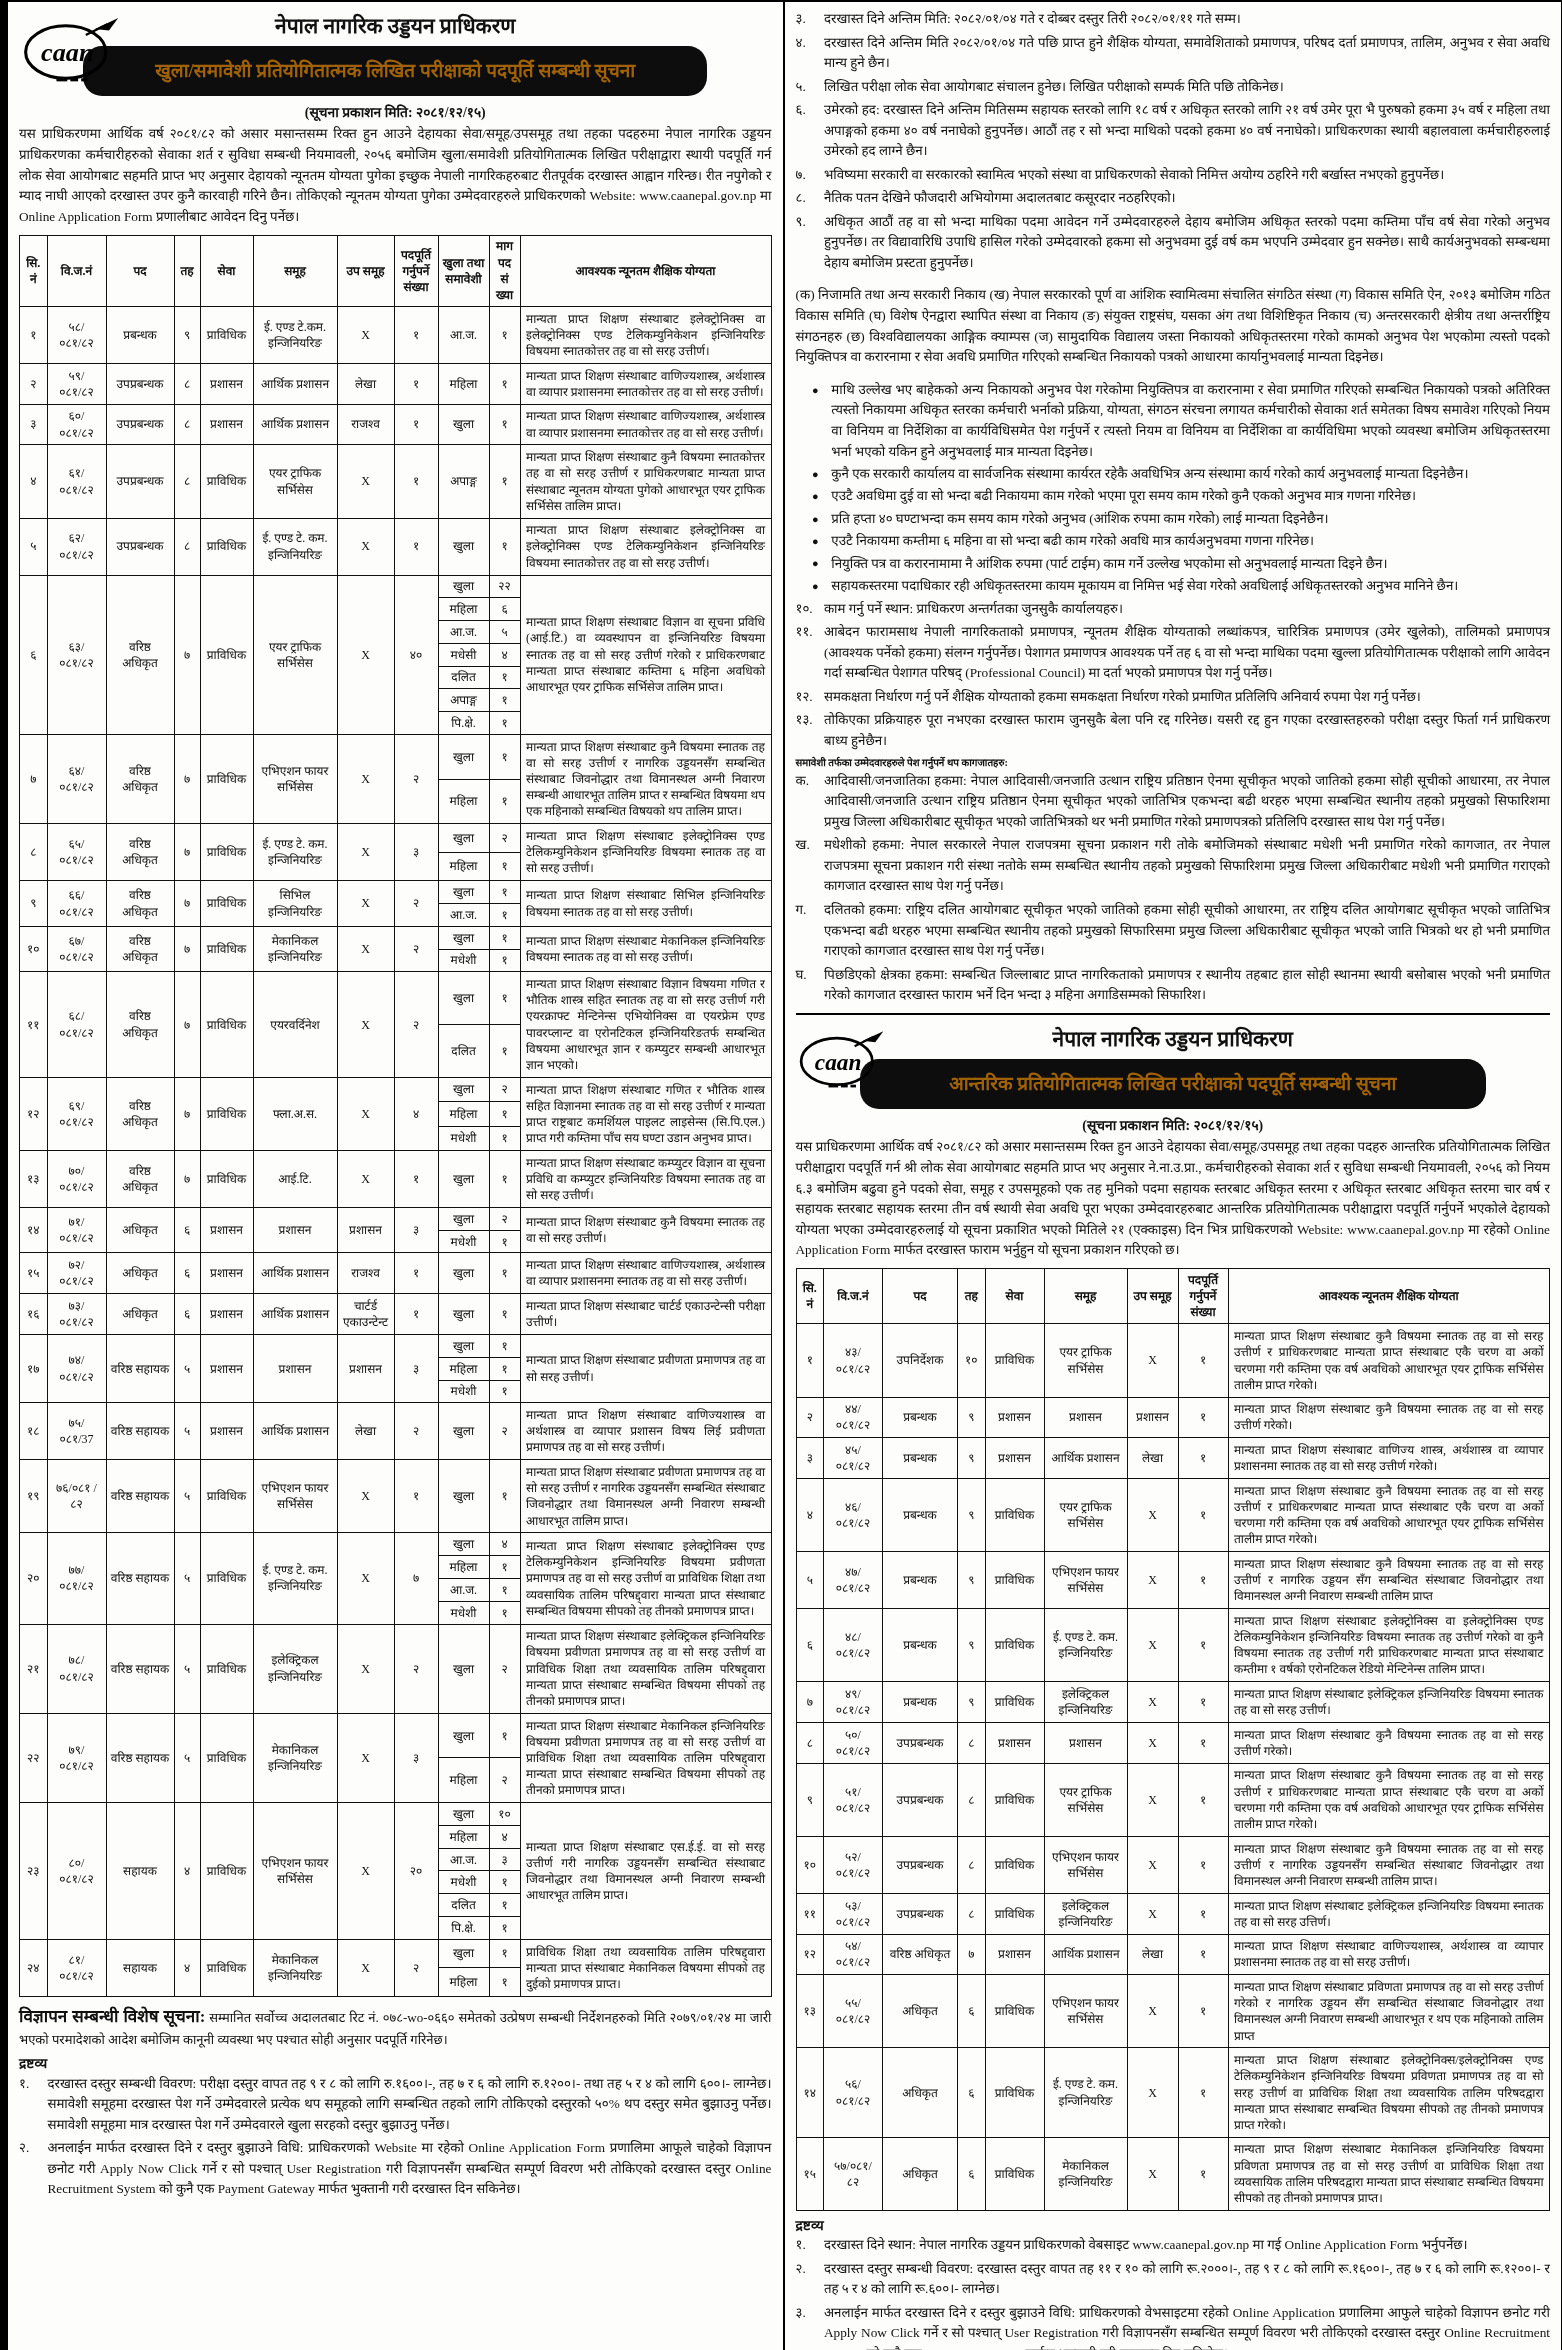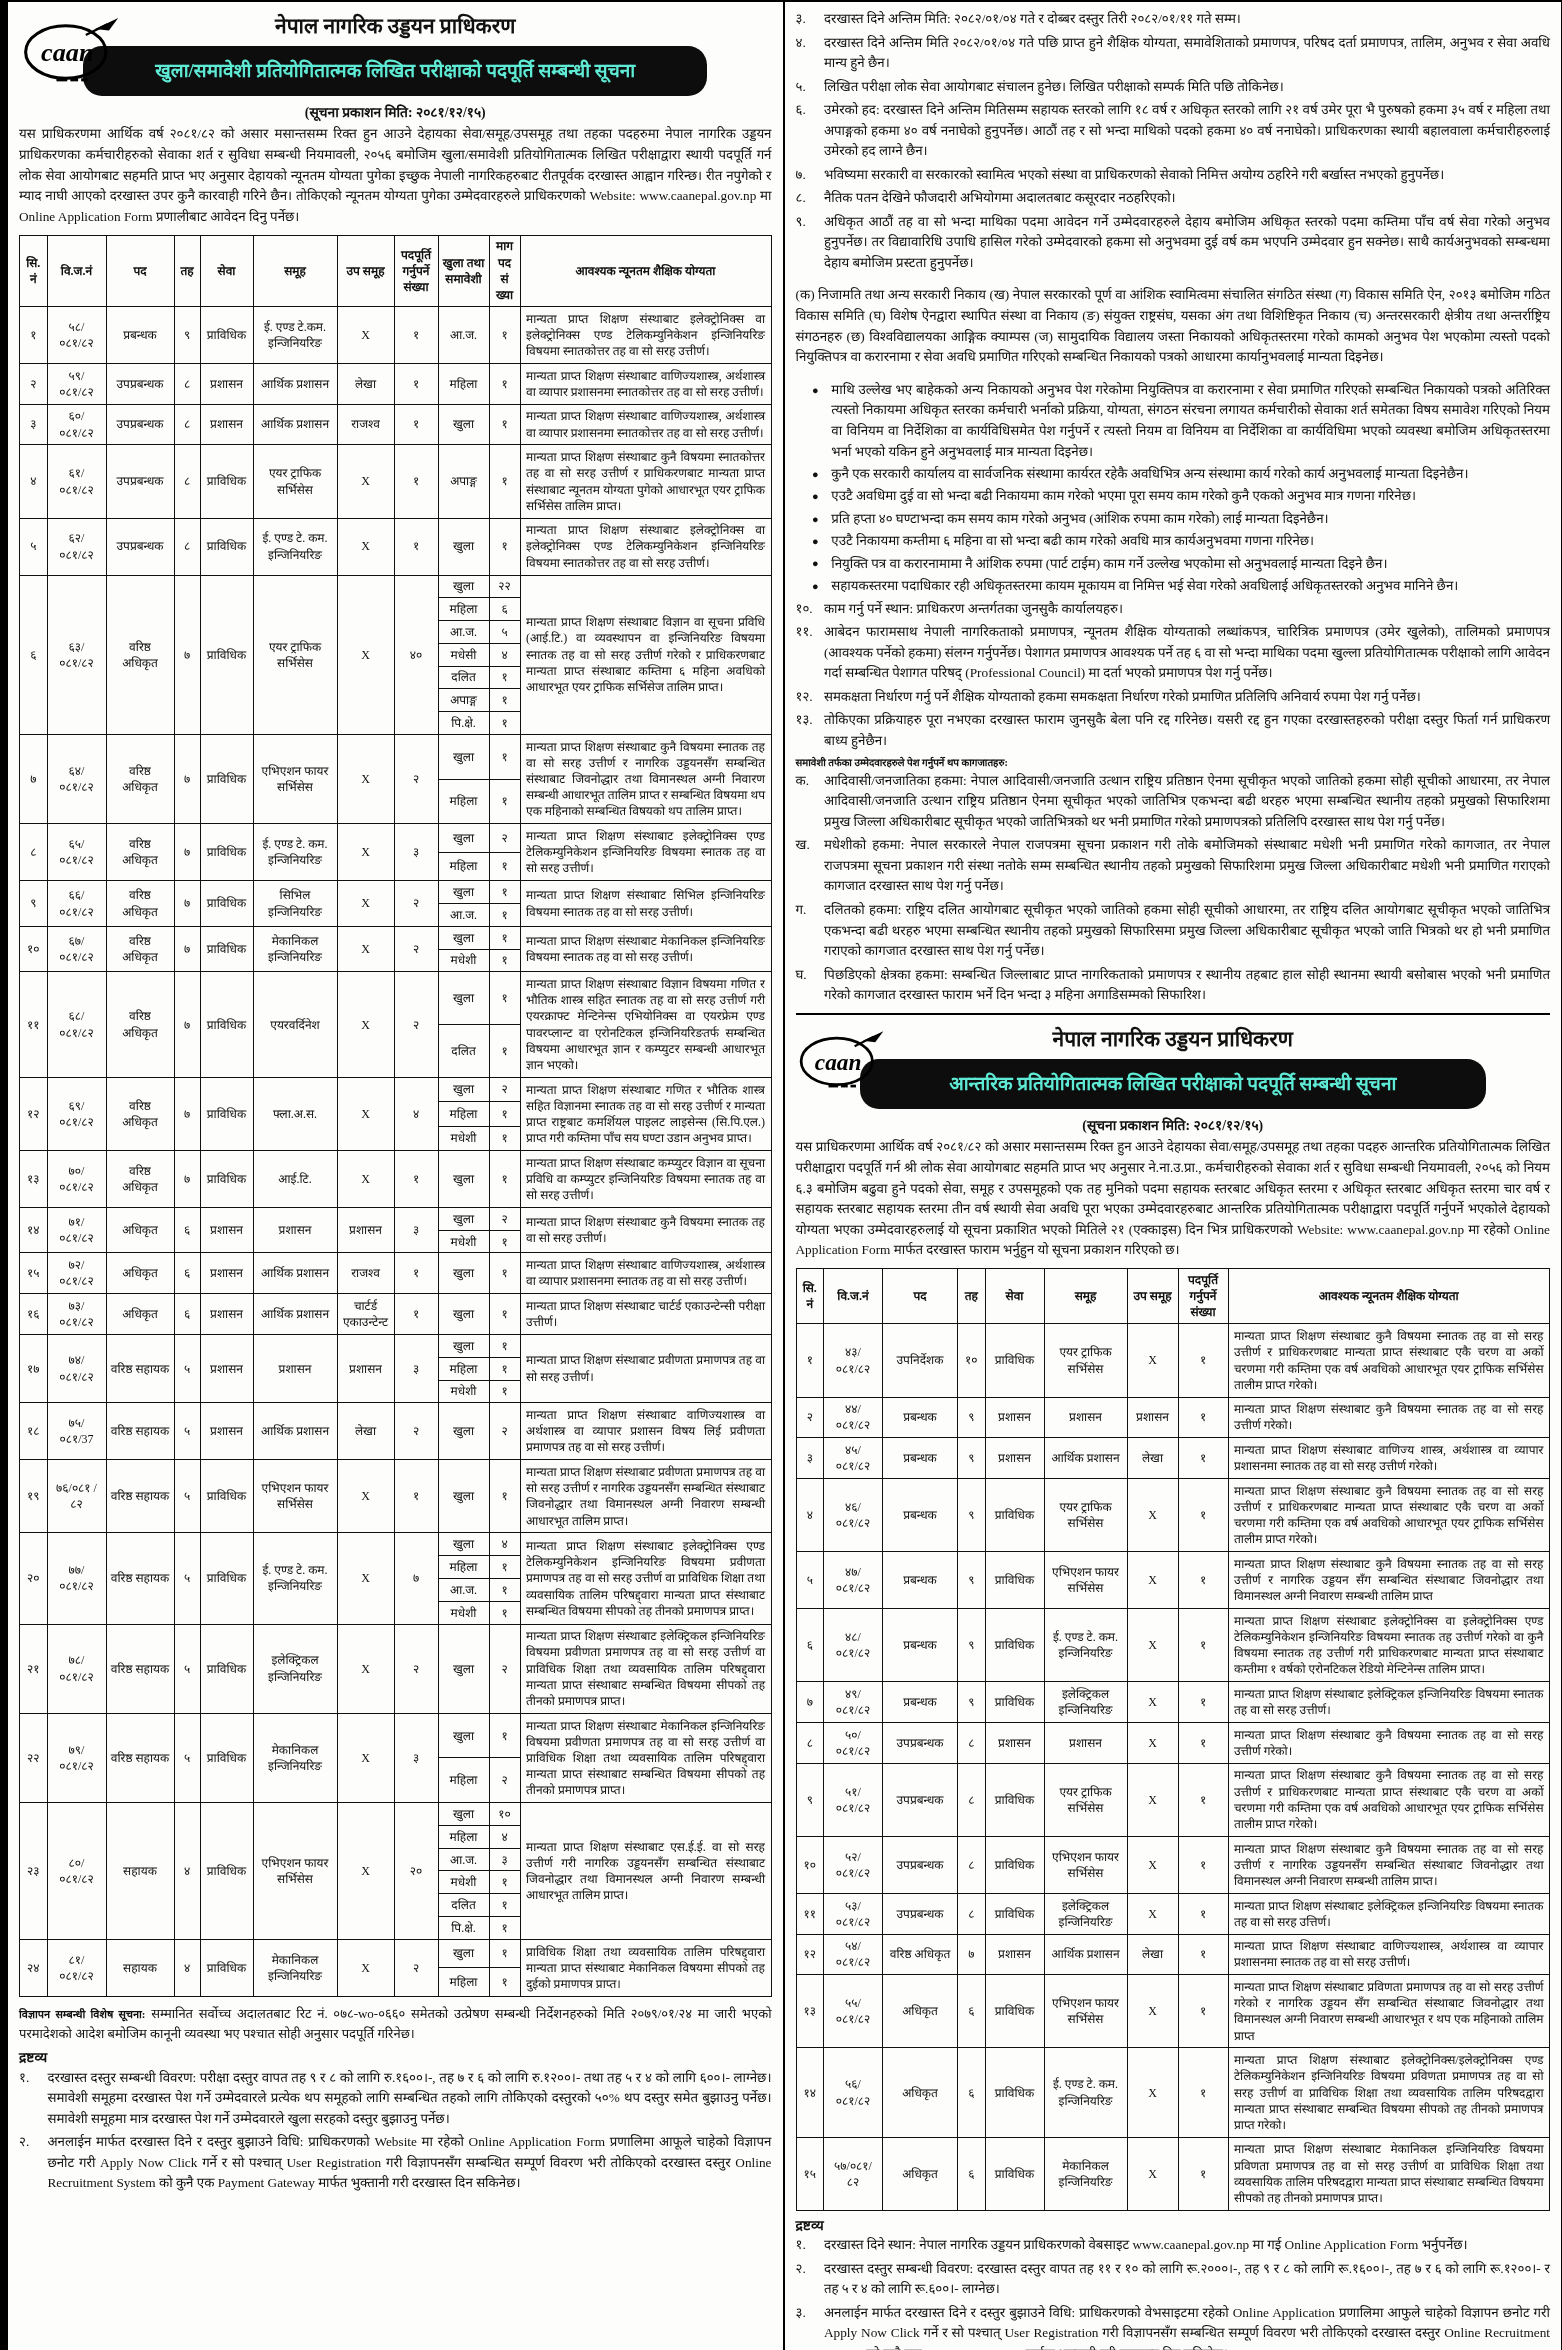--- a/index.html
+++ b/index.html
@@ -6,30 +6,30 @@
   body{font-family:"Liberation Serif","DejaVu Serif",serif;color:#111;}
   .page{width:1563px;min-height:2351px;margin:0 auto;background:#fdfdfb;box-sizing:border-box;
         border-left:8.3px solid #000;border-top:2.8px solid #000;border-right:2.8px solid #000;border-bottom:14.7px solid #000;
         display:grid;grid-template-columns:1fr 1fr;position:relative;}
   .col{padding:7.3px 11px 9.2px 11px;box-sizing:border-box;}
   .col-left{border-right:2.8px solid #000;}
   .ad-header{position:relative;text-align:center;margin-bottom:3.7px;}
   .logo{position:absolute;left:1.8px;top:1.8px;width:108px;height:79px;}
   .logo.small{width:96px;height:72px;}
   .org-name{font-size:21px;font-weight:bold;padding-top:1.8px;}
-  .banner{background:#0d0d0d;color:#5eead4;font-size:19px;font-weight:bold;border-radius:19px;
+  .banner{background:#0d0d0d;color:#a16207;font-size:19px;font-weight:bold;border-radius:19px;
           padding:13px 11px;margin:7.3px auto 5.5px auto;width:80%;line-height:1.25;}
   .date-line{font-weight:bold;font-size:13.8px;margin-bottom:3.7px;}
   p.intro{font-size:13.3px;line-height:1.55;text-align:justify;margin:1.8px 0 7.3px 0;}
   table{width:100%;border-collapse:collapse;table-layout:fixed;font-size:12px;line-height:1.35;}
   th,td{border:1.4px solid #111;padding:2.8px 3.7px;text-align:center;vertical-align:middle;word-wrap:break-word;}
   th{font-weight:bold;font-size:12px;}
   td.qual{text-align:justify;padding:3.7px 5.5px;}
   .special{font-size:13px;line-height:1.5;text-align:justify;margin:7.3px 0 3.7px 0;}
-  .special b{font-size:11px;}
+  .special b{font-size:17px;}
   .notes-head{font-weight:bold;font-size:13.8px;margin:3.7px 0 1.8px 0;}
   .note{display:flex;gap:6.4px;font-size:13.3px;line-height:1.55;text-align:justify;margin-bottom:2.8px;}
   .note .nn{flex:0 0 22px;}
   .note .nt{flex:1;}
   .bullet{display:flex;gap:8.3px;font-size:13.3px;line-height:1.55;text-align:justify;margin:1.8px 0 1.8px 16.5px;}
   .bullet .bm{flex:0 0 11px;font-size:11px;padding-top:1.8px;}
   .clause{font-size:13.3px;line-height:1.55;text-align:justify;margin:12px 0;}
   .incl-head{font-weight:bold;font-size:10px;margin:3.7px 0 1.8px 0;}
   .internal{border-top:2.8px solid #000;margin-top:7.3px;padding-top:7.3px;}
 </style>

